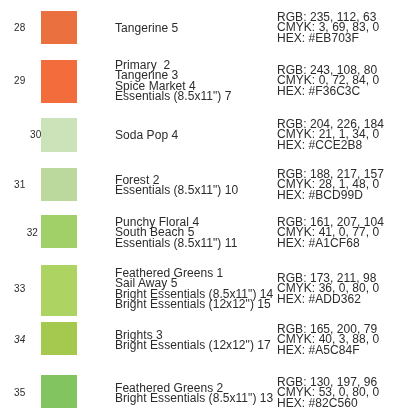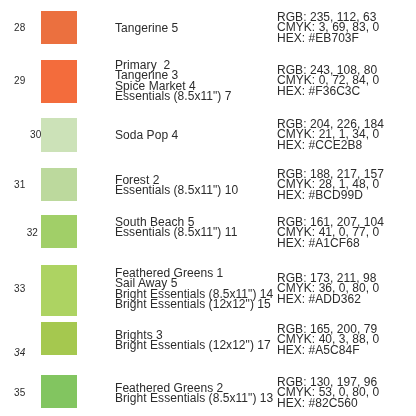--- a/index.html
+++ b/index.html
@@ -90,31 +90,31 @@
     </div>
     <div class="swatch-row" style="top: 163px; height: 44px;">
       <div class="row-index" style="top: 17px;">31</div>
       <div class="color-chip" style="top: 5px; height: 33px; background: rgb(188, 217, 157);"></div>
       <div class="name-list" style="top: 12px;"><span class="name-line">Forest 2</span><span class="name-line">Essentials (8.5x11") 10</span></div>
       <div class="value-list" style="top: 6px;"><span class="value-line">RGB: 188, 217, 157</span><span class="value-line">CMYK: 28, 1, 48, 0</span><span class="value-line">HEX: #BCD99D</span></div>
     </div>
     <div class="swatch-row" style="top: 211px; height: 44px;">
       <div class="row-index" style="top: 17px; text-align: right;">32</div>
       <div class="color-chip" style="top: 4px; height: 33px; background: rgb(161, 207, 104);"></div>
-      <div class="name-list" style="top: 6px;"><span class="name-line">South Beach 5</span><span class="name-line">Essentials (8.5x11") 11</span></div>
+      <div class="name-list" style="top: 6px;"><span class="name-line">Punchy Floral 4</span><span class="name-line">South Beach 5</span><span class="name-line">Essentials (8.5x11") 11</span></div>
       <div class="value-list" style="top: 6px;"><span class="value-line">RGB: 161, 207, 104</span><span class="value-line">CMYK: 41, 0, 77, 0</span><span class="value-line">HEX: #A1CF68</span></div>
     </div>
     <div class="swatch-row" style="top: 261px; height: 56px;">
       <div class="row-index" style="top: 23px;">33</div>
       <div class="color-chip" style="top: 4px; height: 51px; background: rgb(173, 211, 98);"></div>
       <div class="name-list" style="top: 7px;"><span class="name-line">Feathered Greens 1</span><span class="name-line">Sail Away 5</span><span class="name-line">Bright Essentials (8.5x11") 14</span><span class="name-line">Bright Essentials (12x12") 15</span></div>
       <div class="value-list" style="top: 12px;"><span class="value-line">RGB: 173, 211, 98</span><span class="value-line">CMYK: 36, 0, 80, 0</span><span class="value-line">HEX: #ADD362</span></div>
     </div>
     <div class="swatch-row" style="top: 318px; height: 44px;">
-      <div class="row-index" style="top: 30px; font-style: italic;">34</div>
+      <div class="row-index" style="top: 17px; font-style: italic;">34</div>
       <div class="color-chip" style="top: 4px; height: 33px; background: rgb(165, 200, 79);"></div>
       <div class="name-list" style="top: 12px;"><span class="name-line">Brights 3</span><span class="name-line">Bright Essentials (12x12") 17</span></div>
       <div class="value-list" style="top: 6px;"><span class="value-line">RGB: 165, 200, 79</span><span class="value-line">CMYK: 40, 3, 88, 0</span><span class="value-line">HEX: #A5C84F</span></div>
     </div>
     <div class="swatch-row" style="top: 371px; height: 44px;">
       <div class="row-index" style="top: 17px;">35</div>
       <div class="color-chip" style="top: 4px; height: 33px; background: rgb(130, 197, 96);"></div>
       <div class="name-list" style="top: 12px;"><span class="name-line">Feathered Greens 2</span><span class="name-line">Bright Essentials (8.5x11") 13</span></div>
       <div class="value-list" style="top: 6px;"><span class="value-line">RGB: 130, 197, 96</span><span class="value-line">CMYK: 53, 0, 80, 0</span><span class="value-line">HEX: #82C560</span></div>
     </div>

